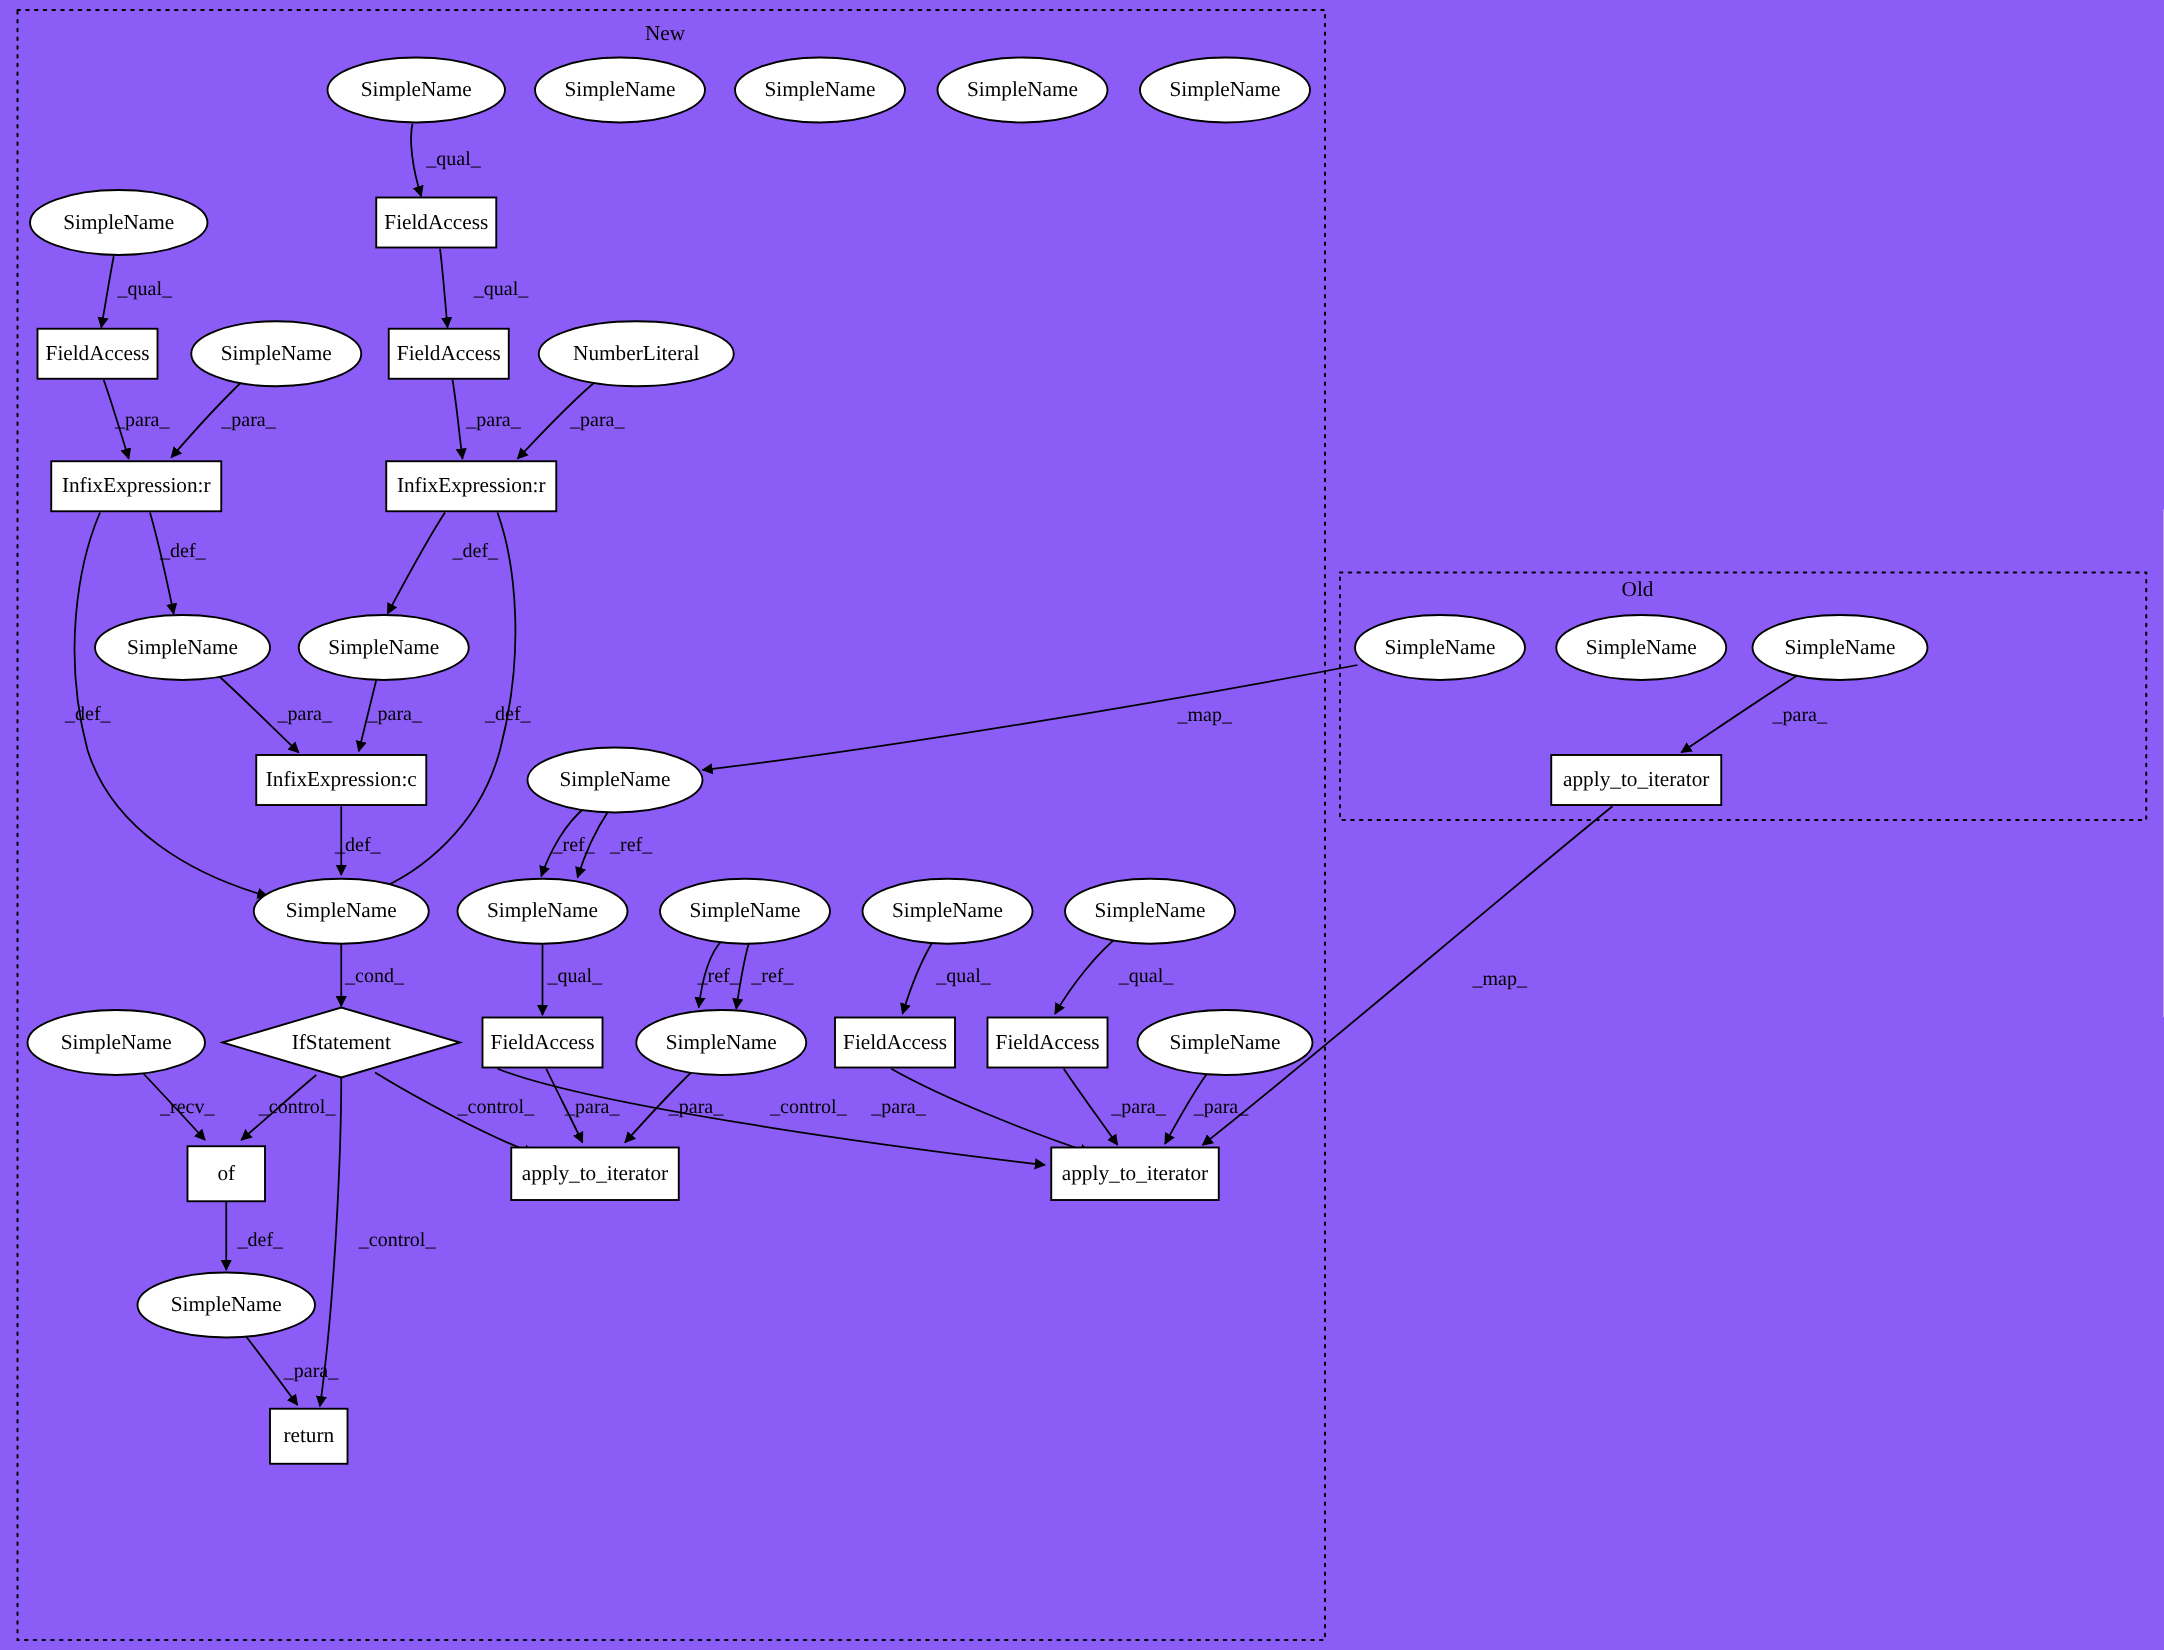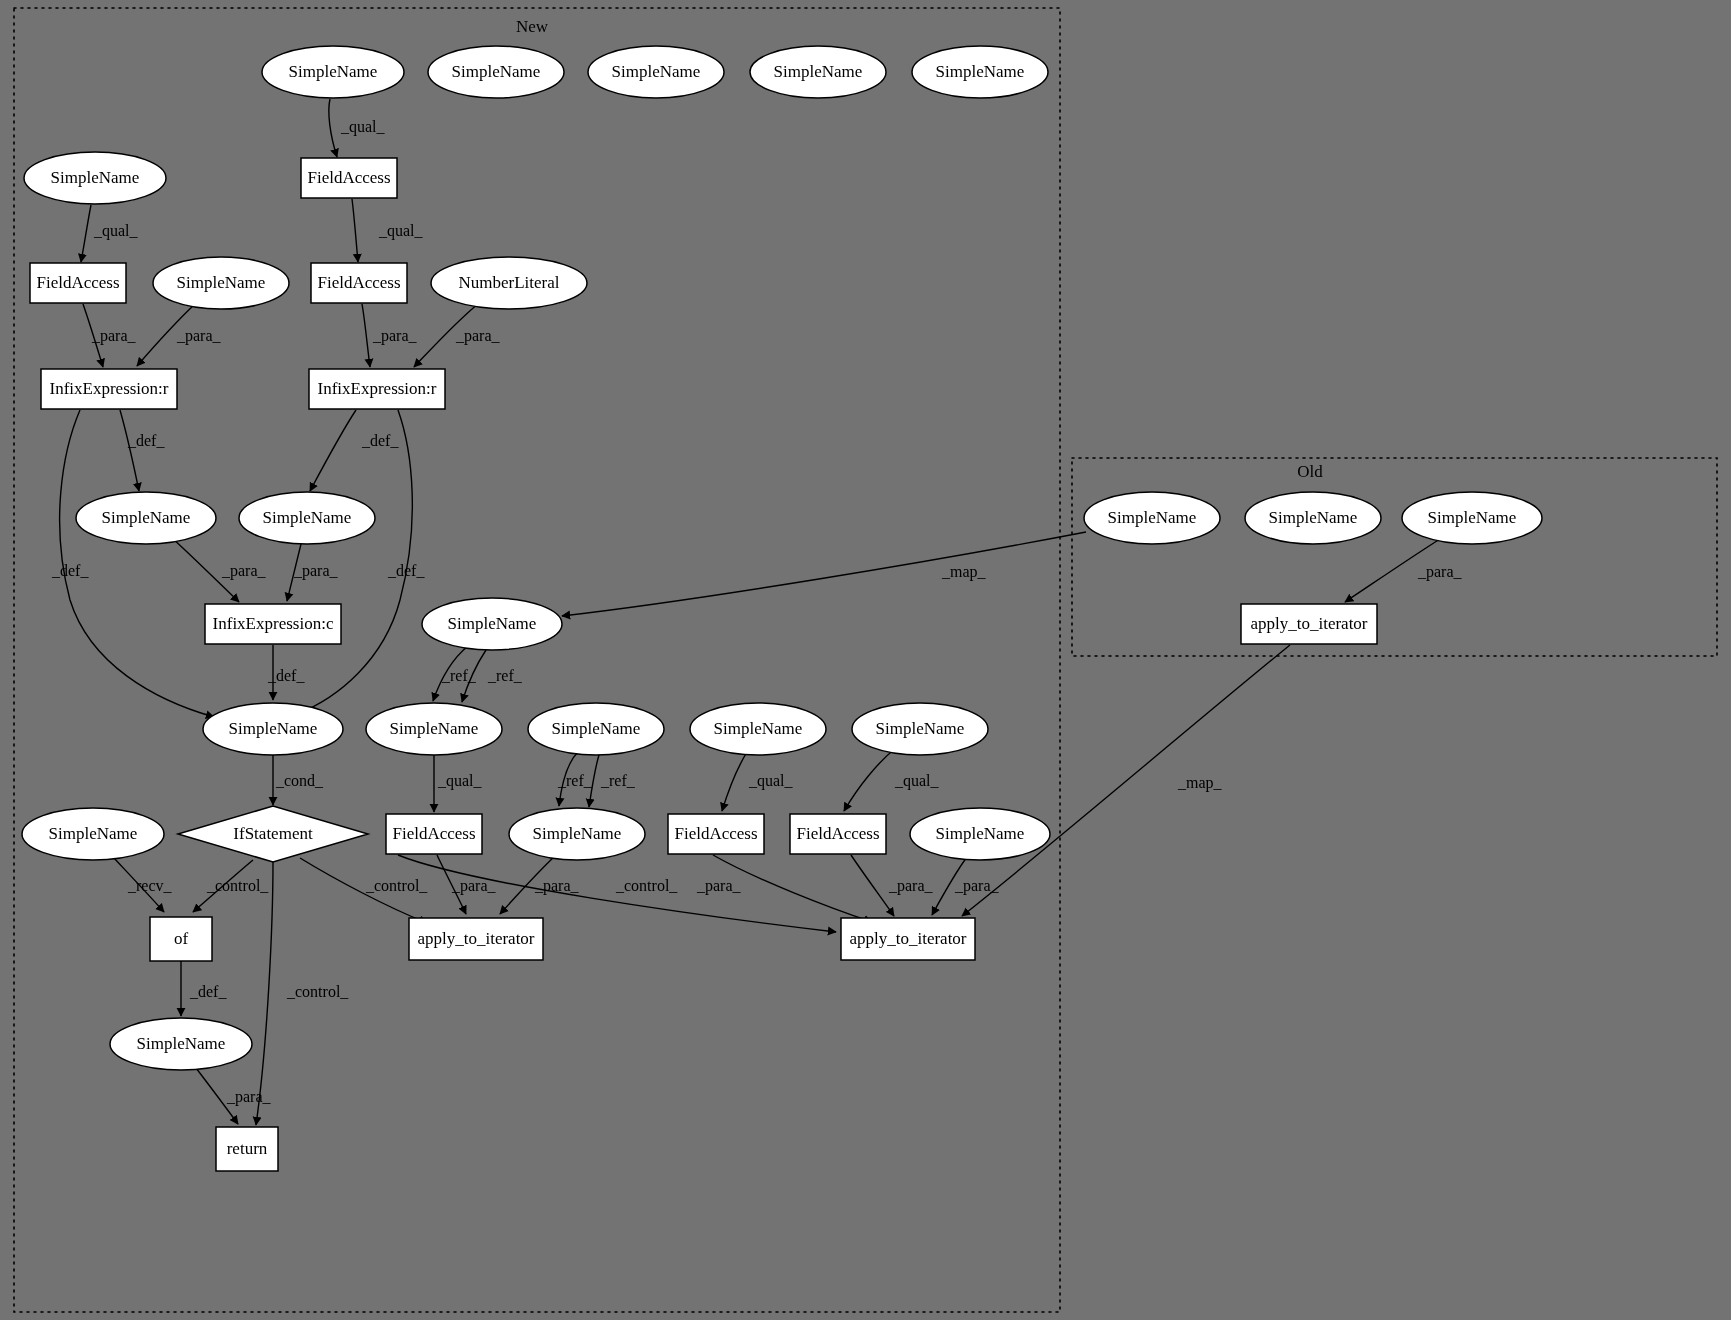--- a/index.html
+++ b/index.html
@@ -4,21 +4,21 @@
 <style>
   html, body {
     margin: 0;
     padding: 0;
     background: #ffffff;
   }
   #canvas-wrap {
     position: relative;
     width: 1731px;
     height: 1320px;
-    background: #737373;
+    background: #8b5cf6;
     font-family: "Liberation Serif", "DejaVu Serif", serif;
   }
   svg#graph {
     display: block;
     width: 1731px;
     height: 1320px;
   }
   .cluster-box {
     fill: none;
     stroke: #000000;

